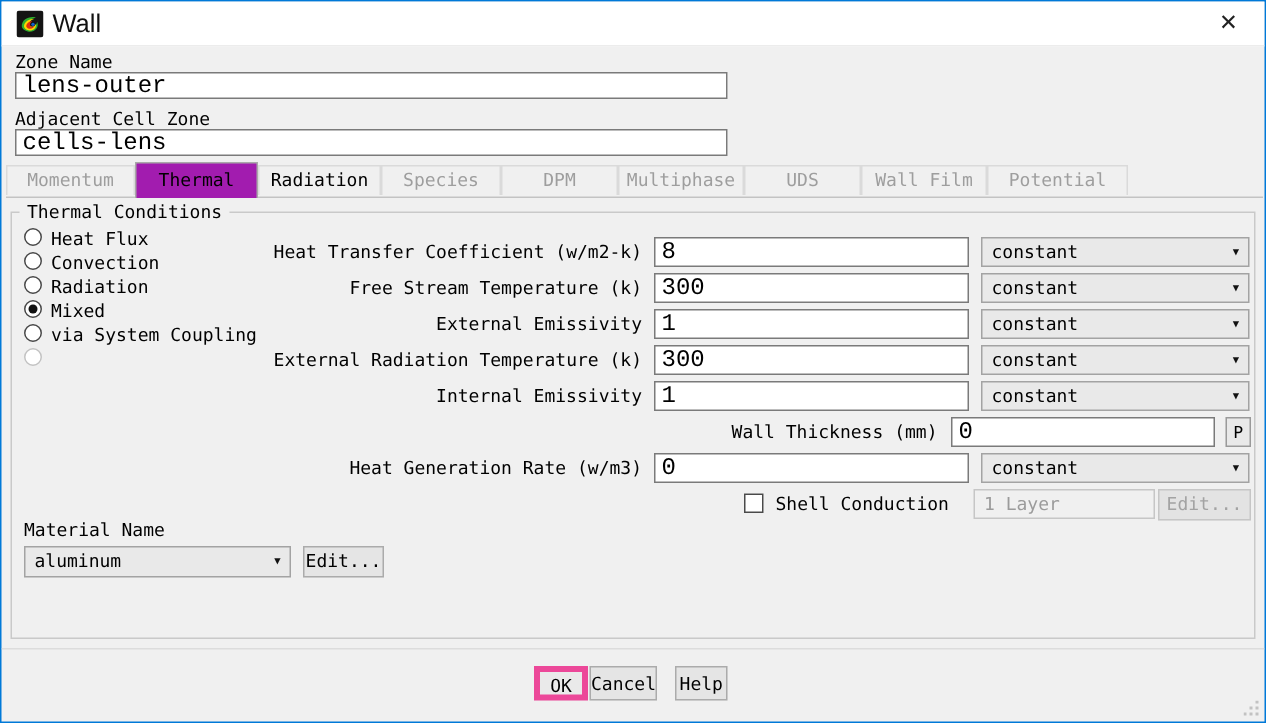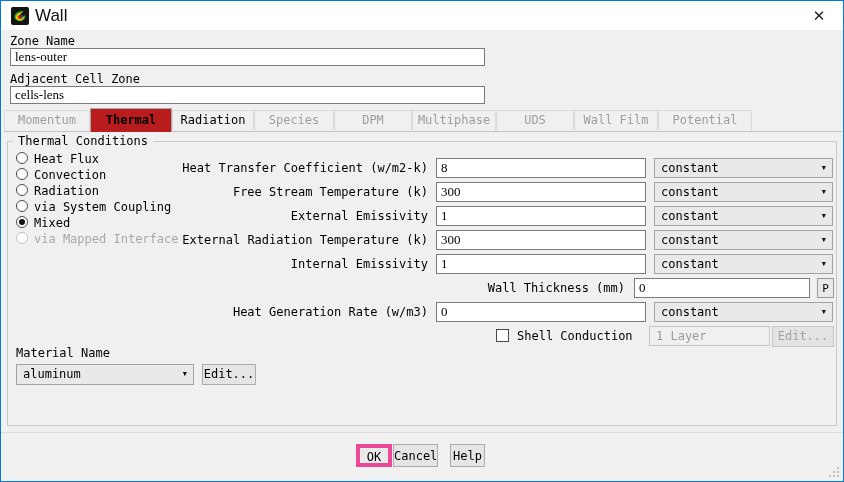--- a/index.html
+++ b/index.html
@@ -9,28 +9,28 @@
     background:#f0f0f0; border:1px solid #0079d8;
     font-size:12px; color:#000; overflow:hidden;
   }
   
   .titlebar { position:absolute; top:0; left:0; right:0; height:30px; background:#fff; border-bottom:1px solid #ececec; }
   .app-icon { position:absolute; left:10px; top:6px; width:18px; height:18px; }
   .title-text { position:absolute; left:34px; top:0; line-height:30px; font-family:"Liberation Sans", sans-serif; font-size:17px; color:#111; }
   .close-btn { position:absolute; right:8px; top:0; width:32px; height:30px; text-align:center; line-height:30px; font-family:"Liberation Sans", sans-serif; font-size:15px; color:#222; cursor:pointer; }
   
   .fld-label { position:absolute; left:9px; }
-  .text-input { position:absolute; background:#fff; border:1px solid #7a7a7a; font-family:Liberation Serif, serif; font-size:13px; color:#000; padding:0 4px; }
+  .text-input { position:absolute; background:#fff; border:1px solid #7a7a7a; font-family:Liberation Mono, monospace; font-size:16px; color:#000; padding:0 4px; }
   #zone-label { top:33px; } #zone-input { left:9px; top:47px; width:475px; height:18px; }
   #adj-label { top:71px; } #adj-input { left:9px; top:85px; width:475px; height:18px; }
   
   .tabbar { position:absolute; left:3px; top:107px; height:24px; display:flex; align-items:center; z-index:3; }
   .tab { height:20px; margin-bottom:1px; line-height:19px; text-align:center; border:1px solid #dadada; border-bottom:none; color:#9e9e9e; background:#f0f0f0; cursor:pointer; }
   .tab.normal { color:#000; }
-  .tab.active { height:24px; margin-bottom:0; line-height:22px; background:#b91c1c; border:1px solid #a9a9a9; border-bottom:none; color:#000; font-weight:bold; z-index:4; }
+  .tab.active { height:24px; margin-bottom:0; line-height:22px; background:#a21caf; border:1px solid #a9a9a9; border-bottom:none; color:#000; font-weight:normal; z-index:4; }
   .pane-line { position:absolute; left:3px; top:130px; width:838px; border-top:1px solid #c3c3c3; z-index:1; }
   
   .groupbox { position:absolute; left:6px; top:140px; width:830px; height:285px; border:1px solid #c9c9c9; z-index:2; }
   .group-label { position:absolute; left:5px; top:-8px; background:#f0f0f0; padding:0 5px; }
   
   .radio-col { position:absolute; left:8px; top:10px; }
   .radio-row { height:16px; display:flex; cursor:pointer; }
   .radio-circle { width:12px; height:12px; border:1px solid #4a4a4a; border-radius:50%; background:#fff; margin-right:6px; position:relative; flex:0 0 auto; }
   .radio-row.selected .radio-circle::after { content:""; position:absolute; left:2px; top:2px; width:6px; height:6px; background:#111; border-radius:50%; }
   .radio-row.disabled { cursor:default; }
@@ -115,31 +115,30 @@
         <span class="radio-label">Heat Flux</span>
       </div>
       <div class="radio-row">
         <span class="radio-circle"></span>
         <span class="radio-label">Convection</span>
       </div>
       <div class="radio-row">
         <span class="radio-circle"></span>
         <span class="radio-label">Radiation</span>
       </div>
+      <div class="radio-row selected">
+        <span class="radio-circle"></span>
+        <span class="radio-label">Mixed</span>
+      </div>
       <div class="radio-row">
         <span class="radio-circle"></span>
         <span class="radio-label">via System Coupling</span>
       </div>
-      <div class="radio-row selected">
-        <span class="radio-circle"></span>
-        <span class="radio-label">Mixed</span>
-      </div>
       <div class="radio-row disabled">
         <span class="radio-circle"></span>
-        <span class="radio-label">via Mapped Interface</span>
       </div>
     </div>
 
     <div class="prow" style="top:16px">
       <span class="plabel">Heat Transfer Coefficient (w/m2-k)</span>
       <input class="text-input pinput" value="8" style="">
       <div class="dropdown">
         <span class="dd-text">constant</span>
         <span class="dd-arrow"></span>
       </div>

